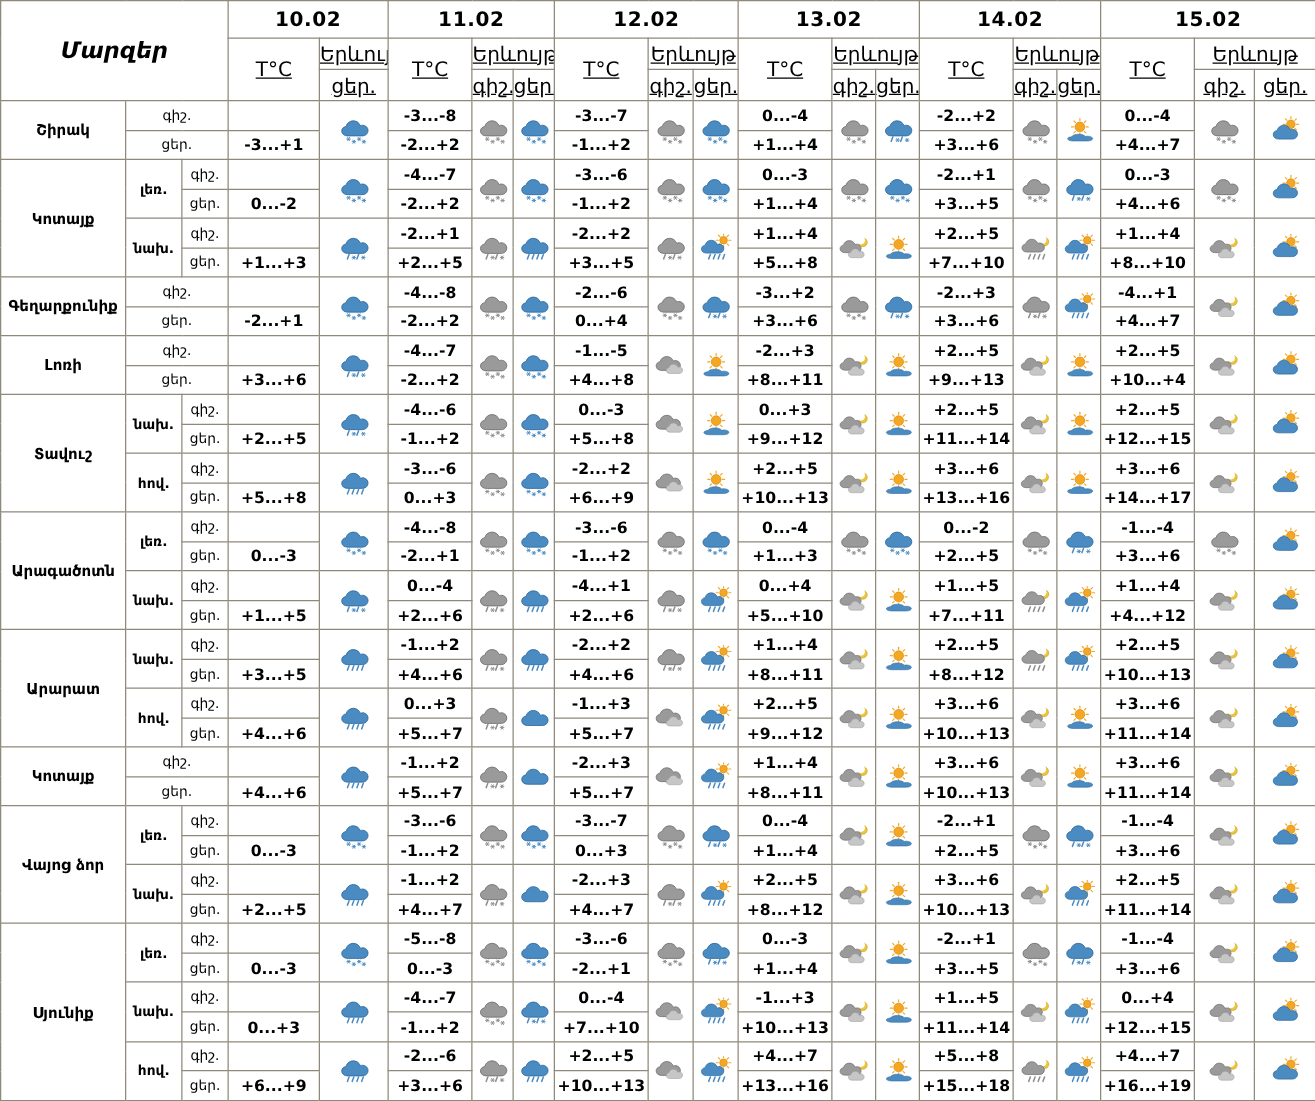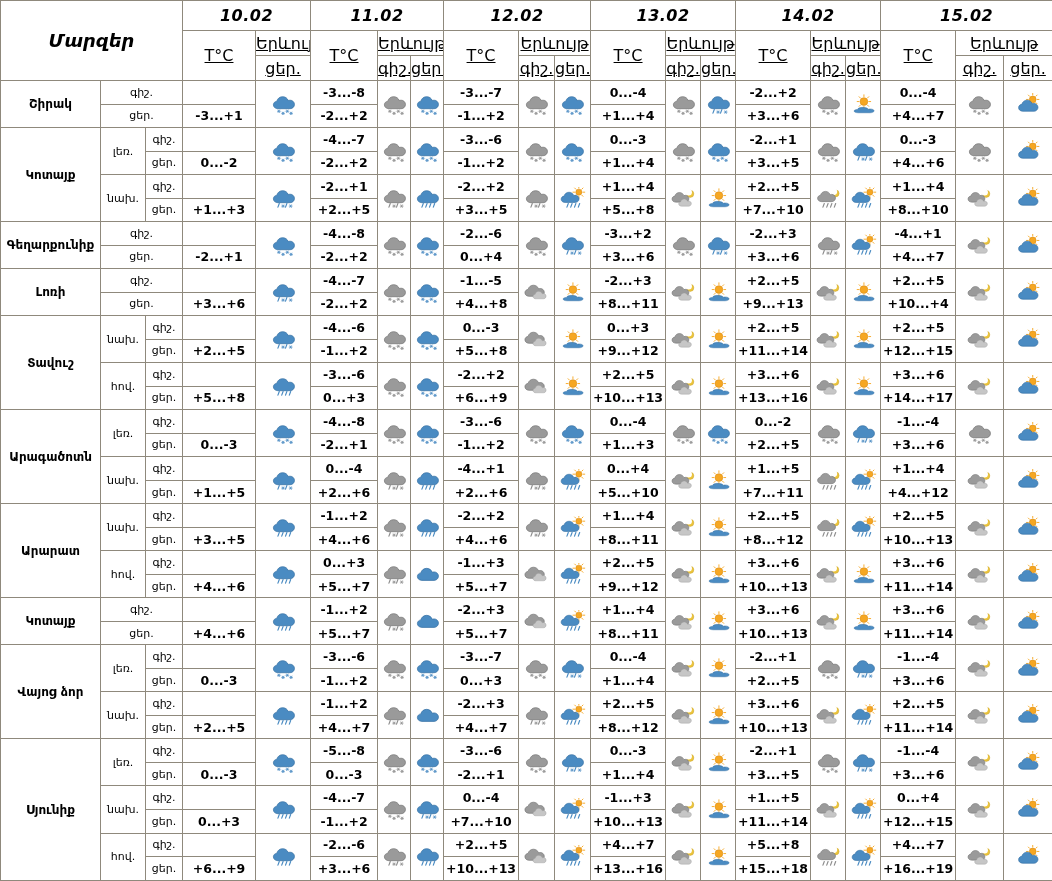--- a/index.html
+++ b/index.html
@@ -1,24 +1,24 @@
 <!DOCTYPE html>
 <html><head>
 <meta charset="utf-8">
 <style>
   html,body{margin:0;padding:0;background:#ffffff;}
   body{font-family:"DejaVu Sans","Liberation Sans",sans-serif;color:#000;}
   table{border-collapse:collapse;table-layout:fixed;width:1052px;height:881px;}
   th,td{border:1px solid #8f897c;padding:0;text-align:center;vertical-align:middle;overflow:hidden;}
   thead tr.r1{height:30px;} thead tr.r2{height:25px;} thead tr.r3{height:25px;}
   .regions-h{font-size:18px;font-weight:bold;font-style:italic;text-align:center;}
-  .date-h{font-size:16px;font-weight:bold;letter-spacing:.5px;font-style:italic;}
+  .date-h{font-size:16px;font-weight:bold;letter-spacing:.5px;}
   .sub-h{font-size:16px;font-weight:normal;text-decoration:underline;}
   .region{font-size:12px;font-weight:bold;}
-  .area{font-size:11px;font-weight:normal;}
+  .area{font-size:11px;font-weight:bold;}
   .dn{font-size:11px;font-weight:normal;}
   .t{font-size:12.5px;font-weight:bold;}
   .ic{line-height:0;}
   .ic svg{display:inline-block;vertical-align:middle;}
 </style>
 </head>
 <body>
 
 <table>
   <colgroup>

